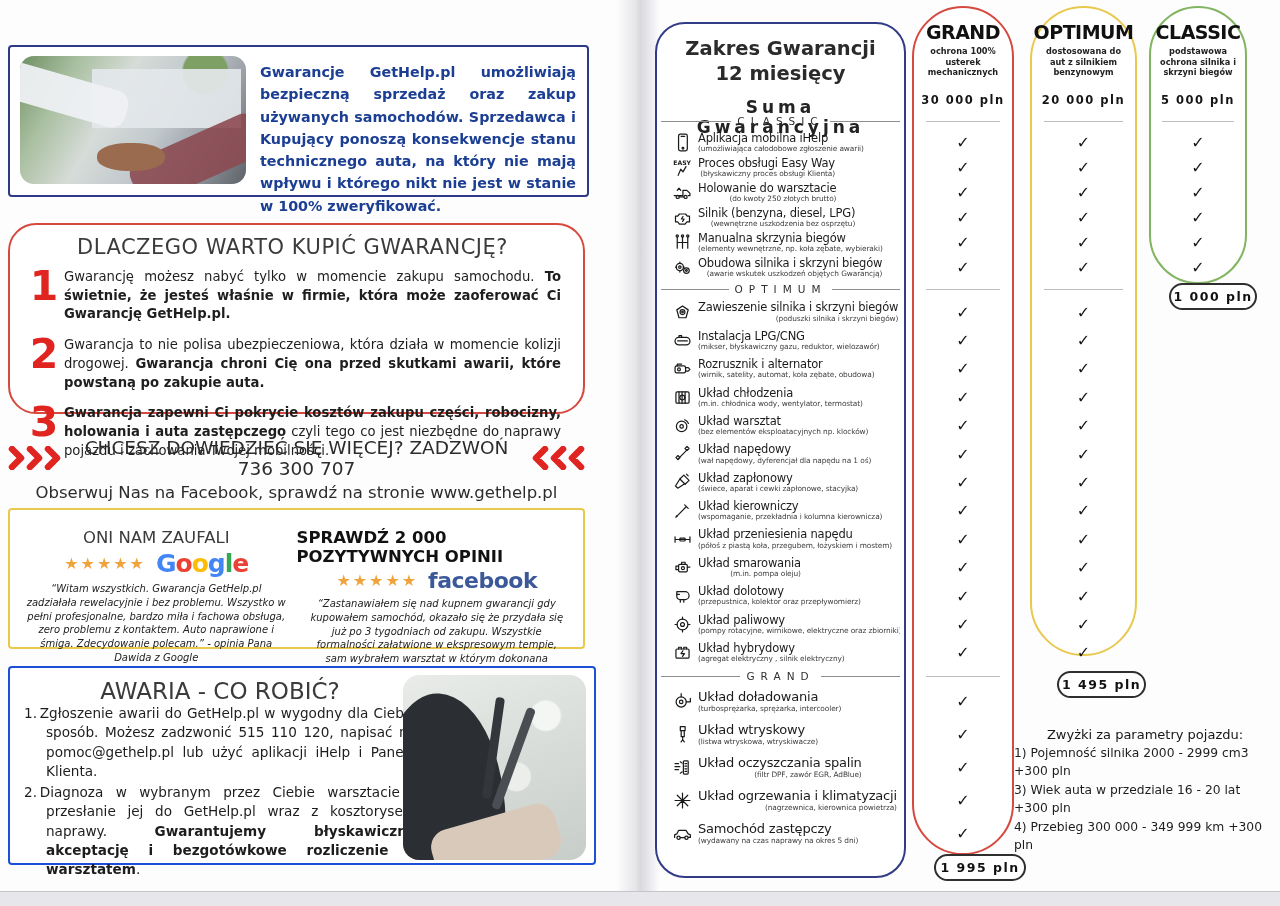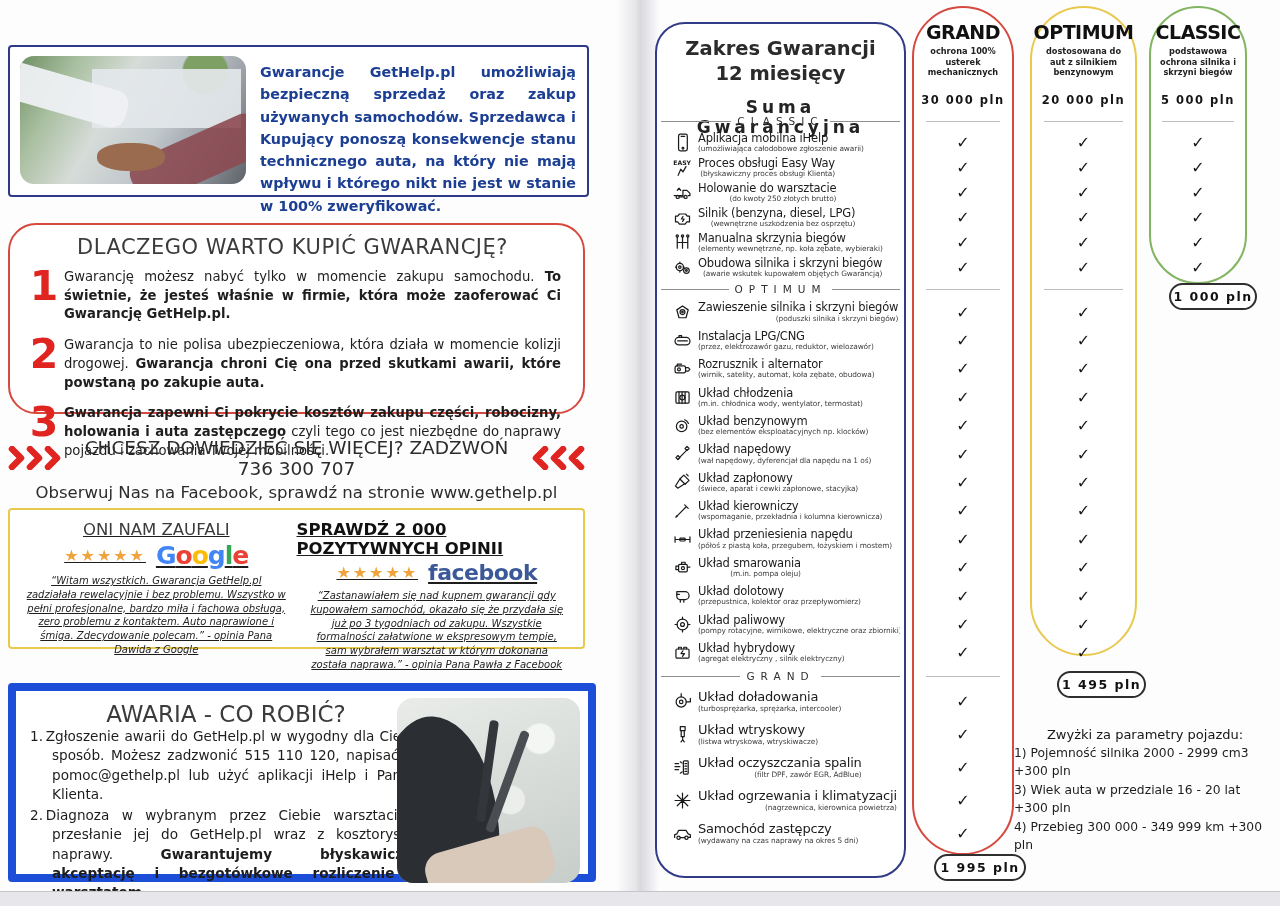--- a/index.html
+++ b/index.html
@@ -32,31 +32,31 @@
   .why-text{font-size:13.2px;line-height:1.42;text-align:justify;color:#1e1e1e;}
   .why-text b,.seg-b{font-weight:700;}
 
   .cta{left:8px;top:437px;width:577px;text-align:center;}
   .cta-line1{display:flex;align-items:center;justify-content:center;gap:14px;}
   .cta-text1{font-size:18.5px;color:#2c2c2c;}
   .cta-line2{font-size:16.5px;color:#2c2c2c;margin-top:4px;}
   .chev{flex:none;display:block;}
   .chev.flip{transform:scaleX(-1);}
 
-  .reviews-box{left:8px;top:508px;width:577px;height:141px;border:2px solid #e8c94d;display:flex;padding:8px 6px 0 6px;box-sizing:border-box;text-decoration:underline;}
+  .reviews-box{left:8px;top:508px;width:577px;height:141px;border:2px solid #e8c94d;display:flex;padding:16px 6px 0 6px;box-sizing:border-box;}
   .rev-col{flex:1;display:flex;flex-direction:column;align-items:center;}
   .rev-title{font-size:16.5px;color:#3b3b3b;margin-top:2px;}
   .rev-title.bold{font-weight:700;color:#111;}
   .rev-logos{display:flex;align-items:center;gap:10px;margin:2px 0 4px 0;}
   .stars{color:#f0a33c;font-size:16px;letter-spacing:2px;}
   .google-logo{font-size:25px;font-weight:700;letter-spacing:-1px;}
   .facebook-logo{font-size:22px;font-weight:700;color:#3b5998;letter-spacing:-.5px;}
   .rev-quote{font-style:italic;font-size:10px;line-height:1.38;text-align:center;color:#222;padding:0 10px;}
 
-  .awaria-box{left:8px;top:666px;width:588px;height:199px;border:8px solid #1d4ed8;padding:8px 0 0 14px;box-sizing:border-box;margin-top:17px;}
+  .awaria-box{left:8px;top:666px;width:588px;height:199px;border:2px solid #1d4ed8;padding:8px 0 0 14px;box-sizing:border-box;}
   .aw-col{width:392px;}
   .aw-title{text-align:center;font-size:23px;color:#3b3b3b;margin-top:2px;}
   .aw-sub{text-align:center;font-size:10.5px;font-weight:700;font-style:italic;color:#222;margin:6px 0 10px 0;}
   .aw-step{font-size:13.6px;line-height:1.42;text-align:justify;padding-left:22px;text-indent:-22px;margin-bottom:2px;}
   .aw-num{display:inline;}
   .photo-mechanic{position:absolute;right:8px;top:7px;width:183px;height:185px;border-radius:16px;overflow:hidden;
     background:
       radial-gradient(circle at 78% 22%,#f4f6f4 0 7%,transparent 8%),
       radial-gradient(circle at 62% 55%,#eceeec 0 9%,transparent 10%),
       linear-gradient(160deg,#e9ece9,#c7cdc9);}
@@ -277,21 +277,21 @@
           <svg width="21" height="21" viewBox="0 0 24 24" fill="none" stroke="#1a1a1a" stroke-width="1.4" stroke-linecap="round" stroke-linejoin="round">
             <circle cx="9" cy="11.5" r="4.2"></circle>
             <circle cx="9" cy="11.5" r="1.4"></circle>
             <circle cx="16.5" cy="15.5" r="3.2"></circle>
             <circle cx="16.5" cy="15.5" r="1"></circle>
             <path d="M9 5.8v1.2M9 16v1.2M4.1 11.5h1.2M12.7 11.5h1.2"></path>
           </svg>
         </span>
         <div class="tx">
           <div class="tt">Obudowa silnika i skrzyni biegów</div>
-          <div class="ts">(awarie wskutek kupowałem objętych Gwarancją)</div>
+          <div class="ts">(awarie wskutek uszkodzeń objętych Gwarancją)</div>
         </div>
       </div>
       <div class="row-ghead h-ghead">
         <span class="ghead-text">OPTIMUM</span>
       </div>
       <div class="row-item h-optimum">
         <span class="ic">
           <svg width="21" height="21" viewBox="0 0 24 24" fill="none" stroke="#1a1a1a" stroke-width="1.4" stroke-linecap="round" stroke-linejoin="round">
             <path d="M12 4.5l6.5 4.5-2.5 9h-8l-2.5-9z"></path>
             <circle cx="12" cy="11.5" r="2.8"></circle>
@@ -305,21 +305,21 @@
       </div>
       <div class="row-item h-optimum">
         <span class="ic">
           <svg width="21" height="21" viewBox="0 0 24 24" fill="none" stroke="#1a1a1a" stroke-width="1.4" stroke-linecap="round" stroke-linejoin="round">
             <rect x="3.5" y="8.5" width="17" height="8.5" rx="4.2"></rect>
             <path d="M8 8.5V6.5h3v2M6.5 12.5h11"></path>
           </svg>
         </span>
         <div class="tx">
           <div class="tt">Instalacja LPG/CNG</div>
-          <div class="ts">(przez, elektrozawór gazu, reduktor, wielozawór)</div>
+          <div class="ts">(mikser, błyskawiczny gazu, reduktor, wielozawór)</div>
         </div>
       </div>
       <div class="row-item h-optimum">
         <span class="ic">
           <svg width="21" height="21" viewBox="0 0 24 24" fill="none" stroke="#1a1a1a" stroke-width="1.4" stroke-linecap="round" stroke-linejoin="round">
             <rect x="3.5" y="9" width="12" height="8" rx="2"></rect>
             <circle cx="8" cy="13" r="1.6"></circle>
             <path d="M15.5 11h3l2 2-2 2h-3M6 9V7h5"></path>
           </svg>
         </span>
@@ -343,21 +343,21 @@
       </div>
       <div class="row-item h-optimum">
         <span class="ic">
           <svg width="21" height="21" viewBox="0 0 24 24" fill="none" stroke="#1a1a1a" stroke-width="1.4" stroke-linecap="round" stroke-linejoin="round">
             <circle cx="11" cy="13" r="6"></circle>
             <circle cx="11" cy="13" r="2"></circle>
             <path d="M14.5 5.5a8.5 8.5 0 014.3 4.2"></path>
           </svg>
         </span>
         <div class="tx">
-          <div class="tt">Układ benzynowym</div>
+          <div class="tt">Układ warsztat</div>
           <div class="ts">(bez elementów eksploatacyjnych  np. klocków)</div>
         </div>
       </div>
       <div class="row-item h-optimum">
         <span class="ic">
           <svg width="21" height="21" viewBox="0 0 24 24" fill="none" stroke="#1a1a1a" stroke-width="1.4" stroke-linecap="round" stroke-linejoin="round">
             <path d="M6.5 17.5L17.5 6.5"></path>
             <path d="M4.5 15.5l2.3-2.3 2.3 2.3-2.3 2.3zM14.9 5.1l2.3-2.3 2.3 2.3-2.3 2.3z"></path>
           </svg>
         </span>

